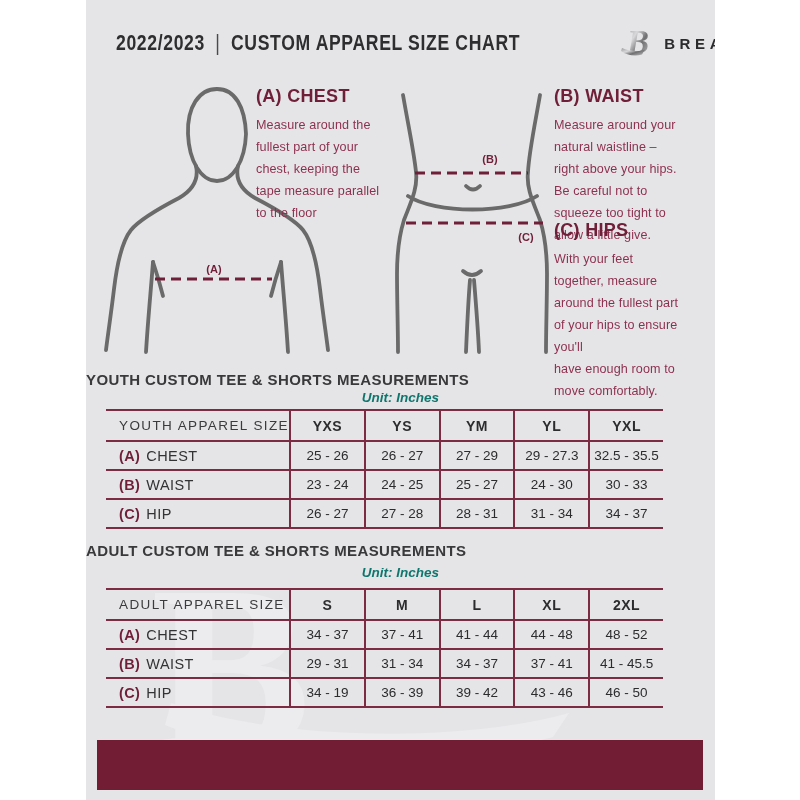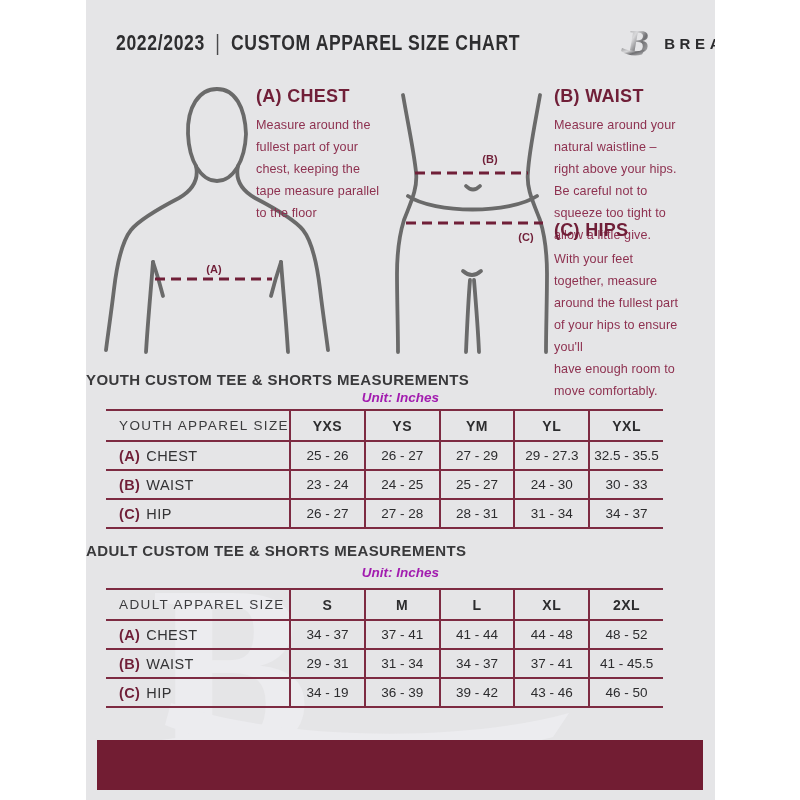--- a/index.html
+++ b/index.html
@@ -26,21 +26,21 @@
   .brand-name{font-weight:bold;font-size:15px;letter-spacing:4.6px;color:#2b2b2d;white-space:nowrap;}
 
   
   .fig{position:absolute;}
   .mg-block{position:absolute;}
   .mg-head{font-weight:bold;font-size:18px;letter-spacing:.3px;color:var(--head-maroon);margin-bottom:7px;}
   .mg-body{font-size:12.6px;line-height:22px;color:var(--para);white-space:pre-line;letter-spacing:.1px;}
 
   
   .sec-title{position:absolute;left:0;width:100%;font-weight:bold;font-size:15px;letter-spacing:.4px;color:#39393b;}
-  .sec-unit{position:absolute;left:0;width:100%;text-align:center;font-style:italic;font-weight:bold;font-size:13.5px;color:#a21caf;}
+  .sec-unit{position:absolute;left:0;width:100%;text-align:center;font-style:italic;font-weight:bold;font-size:13.5px;color:#0f766e;}
 
   
   .size-table{position:absolute;left:20px;width:557px;border-bottom:2px solid var(--tborder);z-index:1;}
   .trow{display:grid;grid-template-columns:183px repeat(5,1fr);border-top:2px solid var(--tborder);height:29px;}
   .trow.thead{height:31px;}
   .cell{display:flex;align-items:center;justify-content:center;font-size:13.5px;color:var(--cell);}
   .cell:not(:first-child){border-left:2px solid var(--tborder);}
   .cell.label-col{justify-content:flex-start;padding-left:13px;}
   .cell.head-label{letter-spacing:1.4px;font-size:13.5px;color:#3b3b3d;}
   .cell.size-head{font-weight:bold;font-size:14px;letter-spacing:.5px;}

